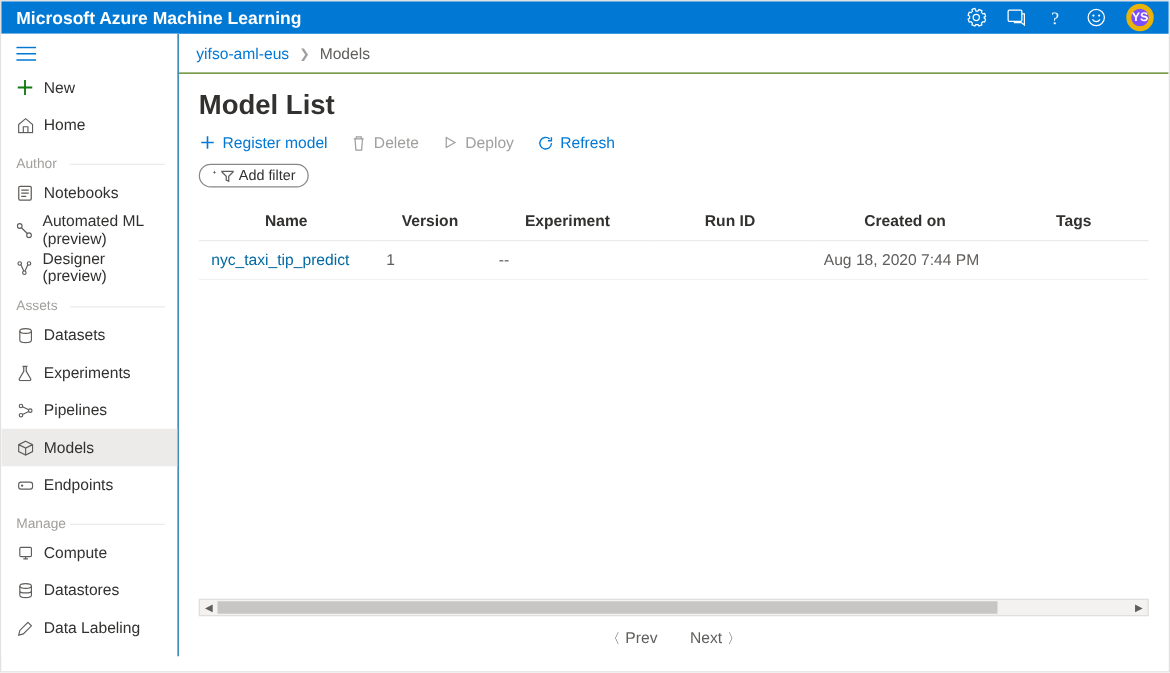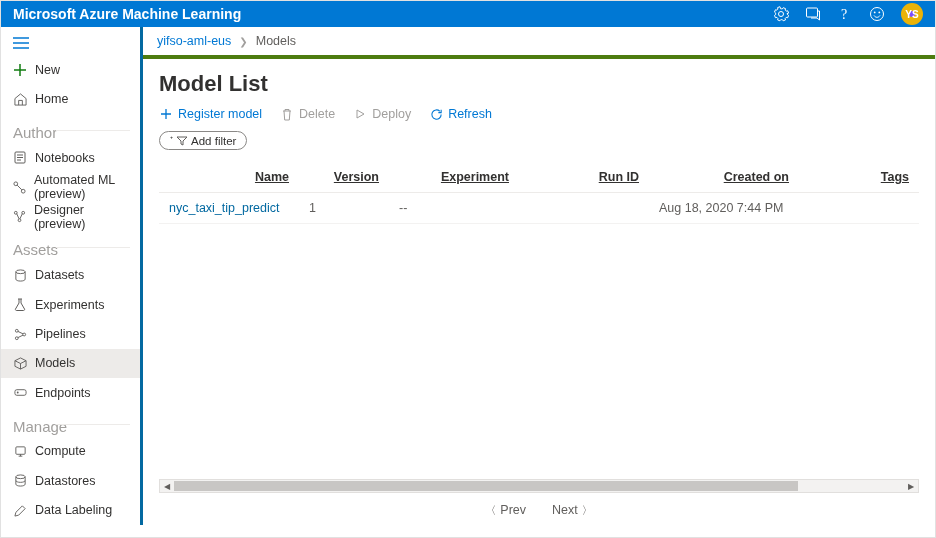--- a/index.html
+++ b/index.html
@@ -21,68 +21,68 @@
       display: flex;
       align-items: center;
       padding: 0 12px;
     }
     .topbar-title { font-size: 14px; font-weight: 600; flex: 1; }
     .topbar-icons { display: flex; gap: 16px; align-items: center; }
     .topbar-icons svg, .topbar-icons .glyph { width: 16px; height: 16px; fill: #fff; color:#fff; cursor: pointer;}
     .avatar {
       width: 22px; height: 22px; border-radius: 50%;
       background: #7b4dff; display:flex; align-items:center; justify-content:center;
-      font-size:10px; font-weight:600; color:#fff; border: 8px solid #eab308;
+      font-size:10px; font-weight:600; color:#fff; border: 4px solid #eab308;
       cursor:pointer;
     }
     
     .shell { display:flex; height: calc(100% - 38px); }
     .sidebar {
-      width: 142px; border-right: 3px solid #0369a1; display:flex; flex-direction:column;
+      width: 142px; border-right: 1px solid #0369a1; display:flex; flex-direction:column;
       padding-top: 4px; background:#fff;
       overflow:hidden;
     }
     .hamburger { padding: 6px 12px; color:#0078d4; cursor:pointer;}
     .nav-item {
       display:flex; align-items:center; gap:8px; height:30px;
       padding: 0 12px; cursor:pointer; color:#323130; font-size:12.5px;
     }
     .nav-item.selected { background:#edebe9; }
     .nav-item .ico { width:14px; height:14px; display:flex; align-items:center; justify-content:center; color:#605e5c;}
     .nav-item.new .ico { color:#107c10; }
     .nav-group {
-      font-size: 15px; color:#a19f9d; padding: 10px 12px 2px; position:relative;
+      font-size: 11px; color:#a19f9d; padding: 10px 12px 2px; position:relative;
     }
     .nav-group::after{
       content:""; position:absolute; left:55px; right:10px; top:16px; height:1px; background:#edebe9;
     }
     
     .content { flex:1; display:flex; flex-direction:column; overflow:hidden;}
     .breadcrumb {
-      height:32px; border-bottom:4px solid #4d7c0f; display:flex; align-items:center;
+      height:32px; border-bottom:1px solid #4d7c0f; display:flex; align-items:center;
       padding:0 14px; font-size:12.5px; gap:8px;
     }
     .breadcrumb a { color:#0078d4; cursor:pointer;}
     .breadcrumb .chev { color:#a19f9d; font-size:10px;}
     .breadcrumb .current{ color:#605e5c;}
     .page { padding: 12px 16px 0 16px; flex:1; display:flex; flex-direction:column; overflow:hidden;}
     .page-title { font-size:22px; font-weight:600; margin-bottom:10px;}
     .toolbar { display:flex; gap:18px; align-items:center; margin-bottom:10px;}
     .tbtn { display:flex; align-items:center; gap:5px; font-size:12.5px; cursor:pointer;}
     .tbtn.primary { color:#0078d4;}
     .tbtn.disabled { color:#a19f9d; cursor:default;}
     .tbtn .ti { width:14px; height:14px; display:inline-flex; align-items:center; justify-content:center;}
     .filter-pill {
       display:inline-flex; align-items:center; gap:4px; border:1px solid #8a8886;
       border-radius:11px; padding:2px 10px; font-size:11.5px; cursor:pointer; margin-bottom:12px;
       color:#323130;
     }
     
     .tbl { width:100%; font-size:12.5px; border-collapse:collapse;}
-    .tbl th { text-align:right; font-weight:600; color:#323130; padding:8px 10px; border-bottom:1px solid #edebe9;text-decoration:underline;}
+    .tbl th { text-align:center; font-weight:600; color:#323130; padding:8px 10px; border-bottom:1px solid #edebe9;}
     .tbl td { padding:8px 10px; border-bottom:1px solid #f3f2f1; color:#605e5c;}
     .tbl td.link { color:#0369a1; cursor:pointer;}
     .table-wrap{ flex:1; overflow:hidden;}
     
     .hscroll {
       height:14px; margin:0 16px 2px 16px; background:#f3f2f1; position:relative; border:1px solid #e1dfdd;
     }
     .hscroll::before, .hscroll::after{
       content:""; position:absolute; top:0; width:14px; height:100%; display:flex;
     }

